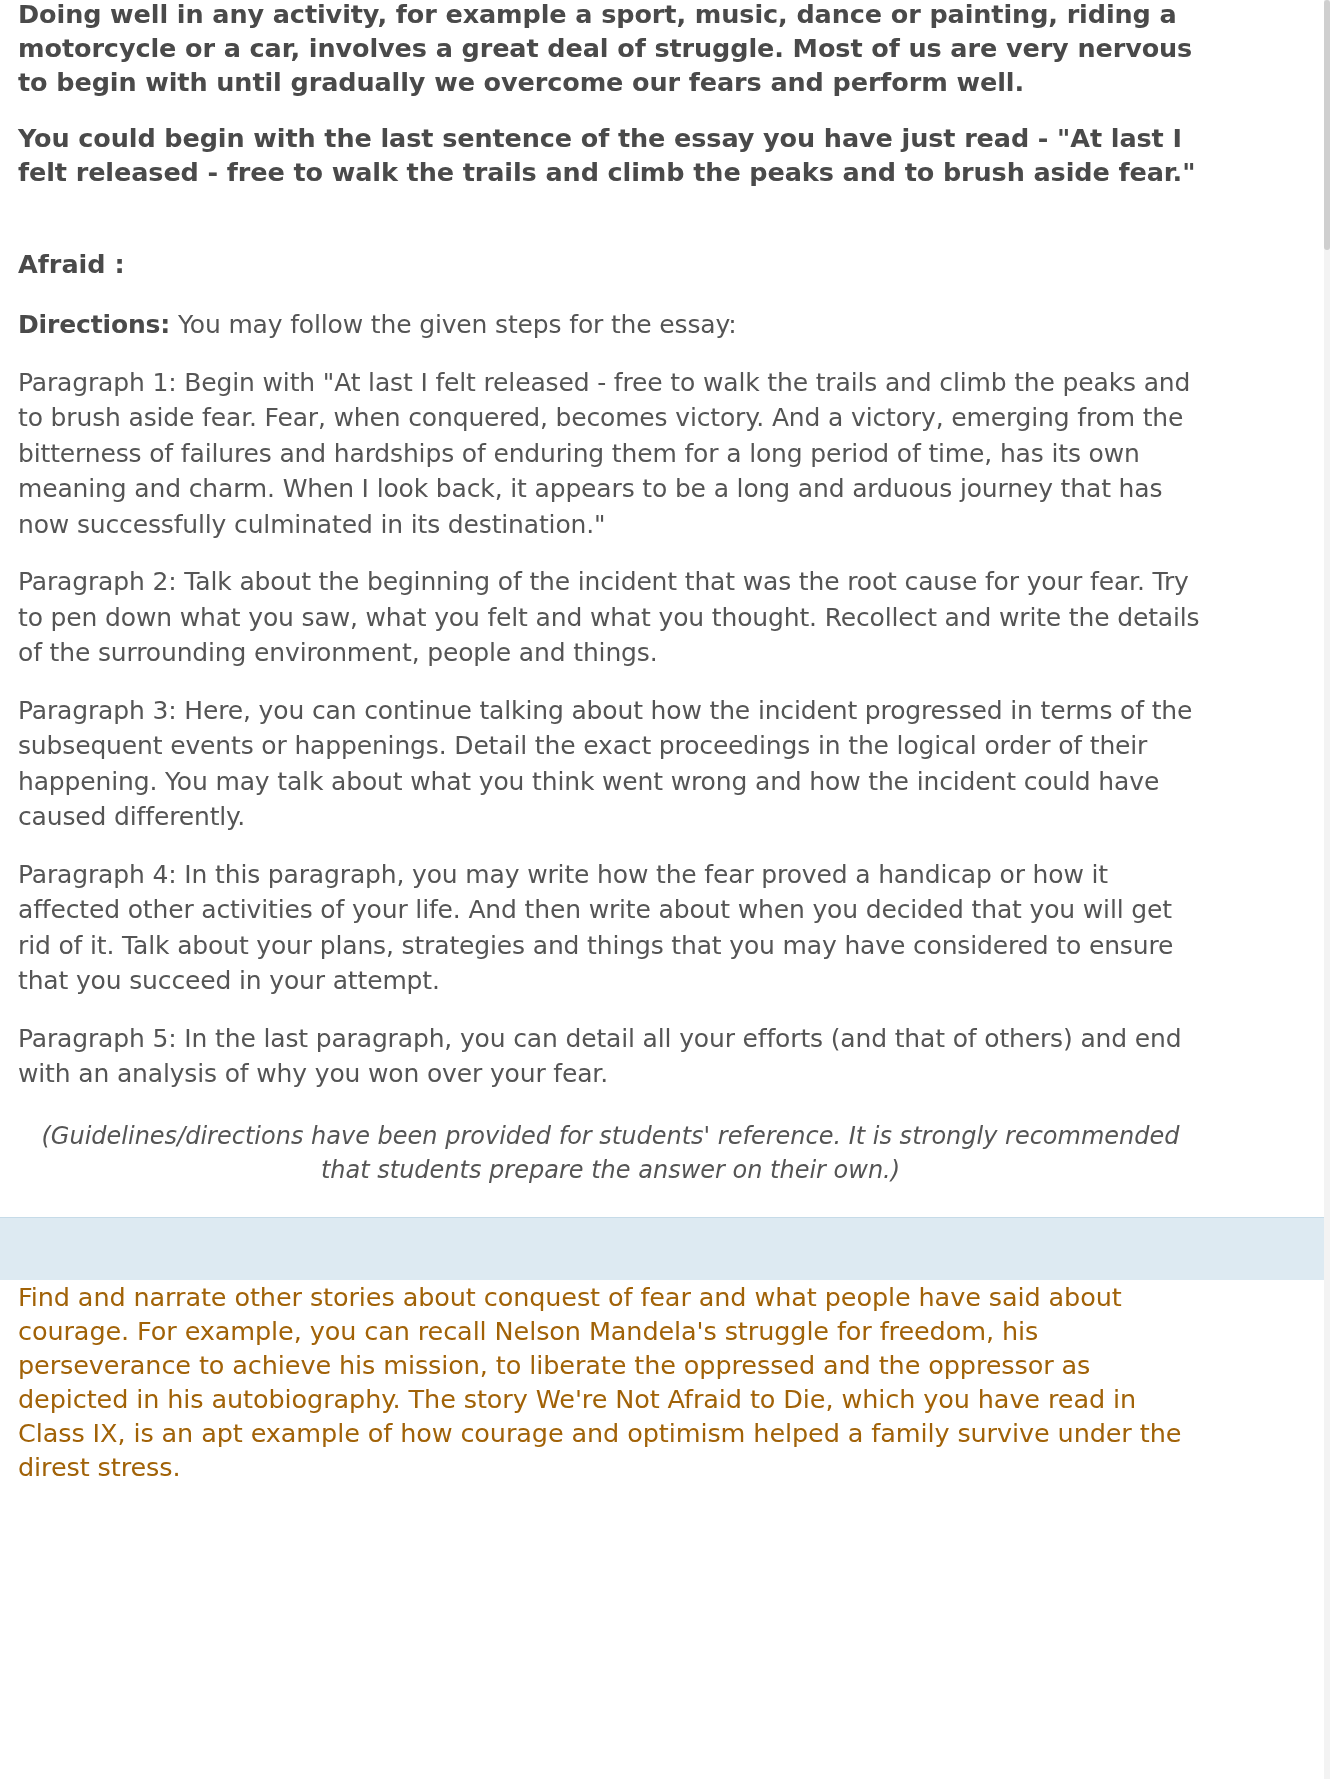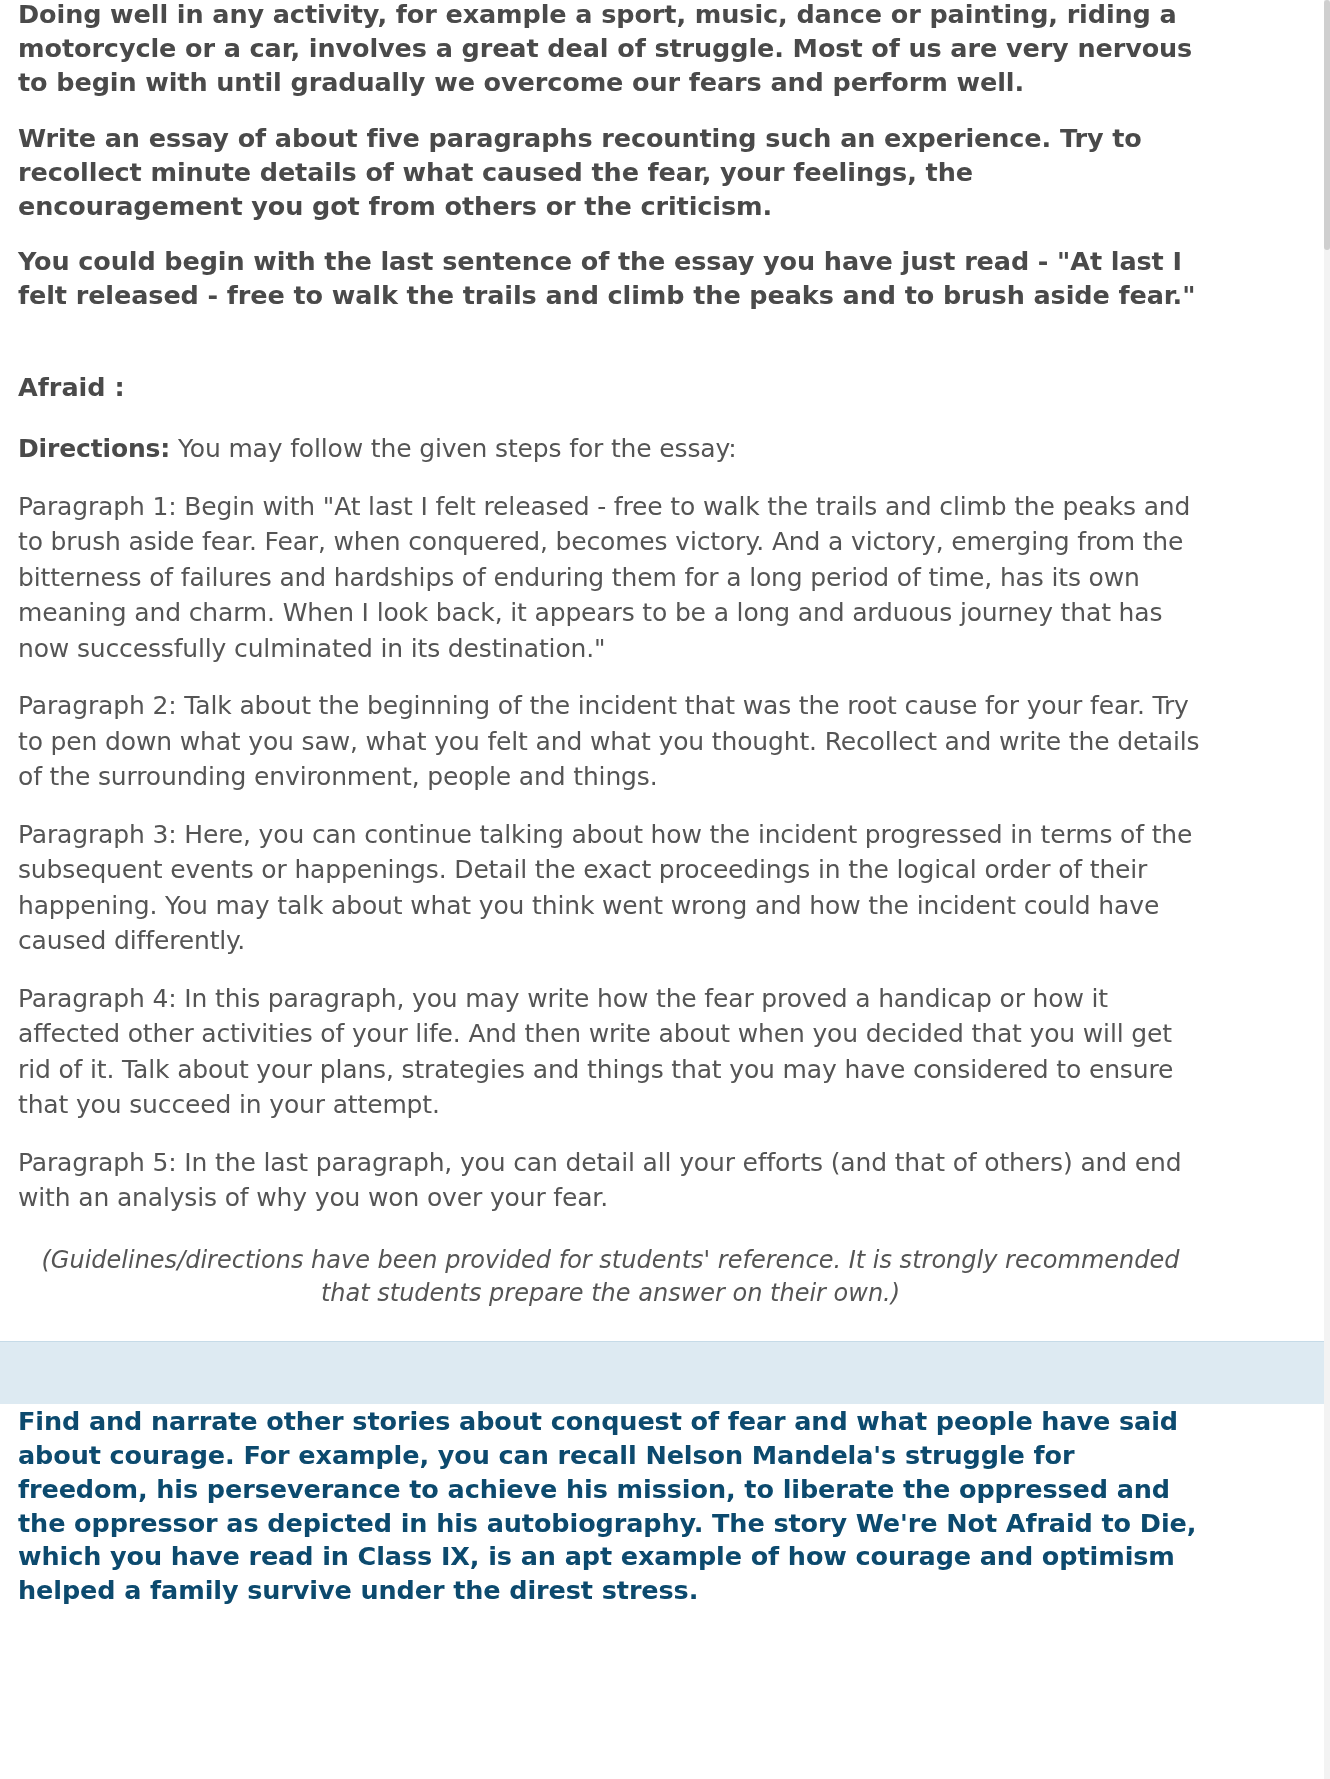--- a/index.html
+++ b/index.html
@@ -75,24 +75,24 @@
     margin-left: -18px;
   }
   .q-label {
     font-weight: bold;
     font-size: 25.5px;
     line-height: 1.33;
     color: #4a4a4a;
     margin-top: 38px;
   }
   .q-text {
-    font-weight: bold;
+    font-weight: normal;
     font-size: 25.5px;
     line-height: 1.33;
-    color: #0c4a6e;
+    color: #a16207;
     letter-spacing: -0.1px;
   }
   .scroll-track {
     position: absolute;
     top: 0;
     right: 0;
     width: 6px;
     height: 1779px;
     background: #f3f3f3;
   }
@@ -106,21 +106,20 @@
     border-radius: 3px;
   }
 </style>
 </head>
 <body>
 
 <div class="page">
 
   <div class="q-block">
     <p class="bold-para first">Doing well in any activity, for example a sport, music, dance or painting, riding a motorcycle or a car, involves a great deal of struggle. Most of us are very nervous to begin with until gradually we overcome our fears and perform well.</p>
-    <p class="bold-para">Write an essay of about five paragraphs recounting such an experience. Try to recollect minute details of what caused the fear, your feelings, the encouragement you got from others or the criticism.</p>
     <p class="bold-para">You could begin with the last sentence of the essay you have just read - "At last I felt released - free to walk the trails and climb the peaks and to brush aside fear."</p>
   </div>
 
   <p class="answer-head">Afraid :</p>
 
   <p class="normal-para"><b>Directions:</b><span> You may follow the given steps for the essay:</span></p>
 
   <p class="normal-para">Paragraph 1:  Begin with "At last I felt released - free to walk the trails and climb the peaks and to brush aside fear. Fear, when conquered, becomes victory. And a victory, emerging from the bitterness of failures and hardships of enduring them for a long period of time, has its own meaning and charm. When I look back, it appears to be a long and arduous journey that has now successfully culminated in its destination."</p>
   <p class="normal-para">Paragraph 2: Talk about the beginning of the incident that was the root cause for your fear. Try to pen down what you saw, what you felt and what you thought. Recollect and write the details of the surrounding environment, people and things.</p>
   <p class="normal-para">Paragraph 3: Here, you can continue talking about how the incident progressed in terms of the subsequent events or happenings. Detail the exact proceedings in the logical order of their happening. You may talk about what you think went wrong and how the incident could have caused differently.</p>

